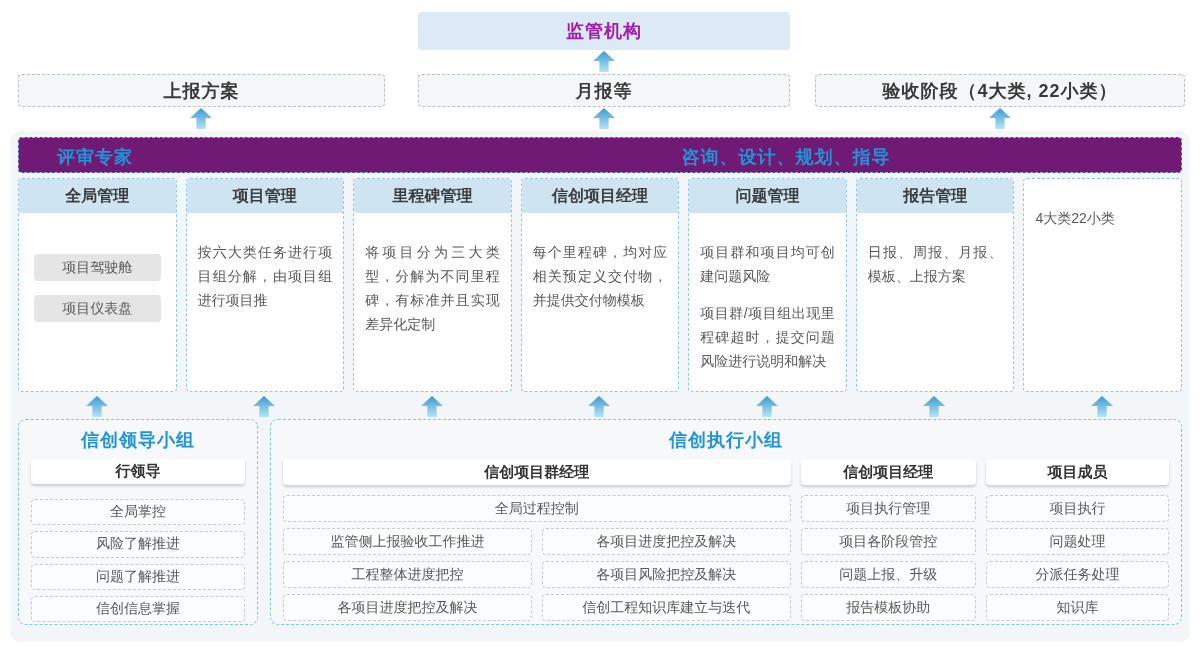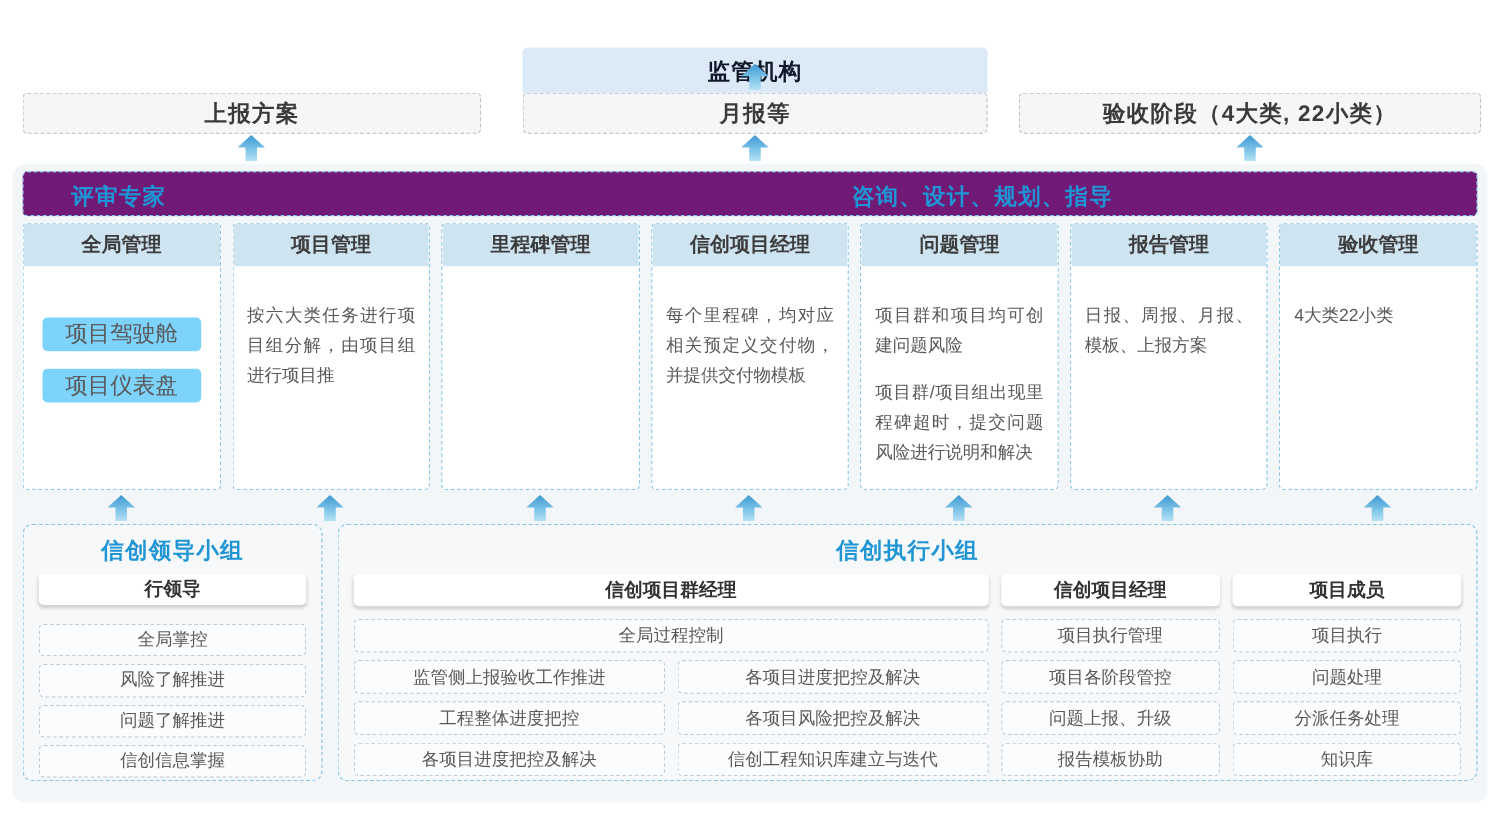--- a/index.html
+++ b/index.html
@@ -3,21 +3,21 @@
 <meta charset="utf-8">
 <style>
   * { margin:0; padding:0; box-sizing:border-box; }
   html,body { width:1200px; height:650px; background:#ffffff;
     font-family:"Liberation Sans","DejaVu Sans",sans-serif; }
   .page { position:relative; width:1200px; height:650px; overflow:hidden; }
 
   
   .regulator { position:absolute; left:418px; top:12px; width:372px; height:38px;
     background:#dce9f6; border-radius:4px; display:flex; align-items:center; justify-content:center;
-    font-size:18px; font-weight:bold; color:#0f172a; letter-spacing:1px;margin-top:26px; }
+    font-size:18px; font-weight:bold; color:#a21caf; letter-spacing:1px; }
 
   
   .report-box { position:absolute; top:74px; height:33px; background:#f5f6f7;
     border:1px dashed #b9c0c6; border-radius:4px; display:flex; align-items:center; justify-content:center;
     font-size:18px; font-weight:bold; color:#3a3a3a; letter-spacing:1px; }
 
   
   .arrow { position:absolute; width:22px; height:21px;
     background:linear-gradient(180deg,#3f98d2 0%,#7cc3e8 55%,#b7e2f5 100%);
     clip-path:polygon(50% 0,100% 48%,71% 48%,71% 100%,29% 100%,29% 48%,0 48%); }
@@ -34,22 +34,22 @@
   .expert-bar .right-t { position:absolute; left:66%; top:7px; transform:translateX(-50%); white-space:nowrap; }
 
   
   .columns { position:absolute; left:8px; top:47px; width:1164px; height:214px;
     display:grid; grid-template-columns:repeat(7,1fr); gap:9px; }
   .col { background:#ffffff; border:1px dashed #8cc9e9; border-radius:4px; overflow:hidden; }
   .col-header { height:34px; background:#cfe4f1; display:flex; align-items:center; justify-content:center;
     font-size:16px; font-weight:bold; color:#3c3c3c; }
   .col-body { padding:10px 11px; font-size:14px; color:#595959; line-height:1.72; text-align:justify;margin-top:17px; }
   .col-body p + p { margin-top:13px; }
-  .chip { height:27px; margin:14px 4px 0; background:#7dd3fc; border-radius:4px;
-    display:flex; align-items:center; justify-content:center; font-size:18px; color:#595959; }
+  .chip { height:27px; margin:14px 4px 0; background:#e5e5e5; border-radius:4px;
+    display:flex; align-items:center; justify-content:center; font-size:14px; color:#595959; }
 
   
   .group { position:absolute; top:288px; height:206px; border:1px dashed #82c4e8; border-radius:8px;
     background:rgba(255,255,255,0.25); padding:6px 12px 2px; }
   .group-title { text-align:center; margin:2px 0 7px; }
   .pill { height:26px; background:#ffffff; border-radius:4px; box-shadow:0 2px 3px rgba(0,0,0,0.18);
     display:flex; align-items:center; justify-content:center; font-size:15px; font-weight:bold; color:#333333; }
   .ditem { height:27px; border:1px dashed #c3cad1; border-radius:4px; background:rgba(255,255,255,0.5);
     display:flex; align-items:center; justify-content:center; font-size:14px; color:#595959; white-space:nowrap; }
 
@@ -95,20 +95,23 @@
         </div>
       </div>
       <div class="col">
         <div class="col-header">项目管理</div>
         <div class="col-body">
           <p>按六大类任务进行项目组分解，由项目组进行项目推</p>
         </div>
       </div>
       <div class="col">
         <div class="col-header">里程碑管理</div>
+        <div class="col-body">
+          <p>将项目分为三大类型，分解为不同里程碑，有标准并且实现差异化定制</p>
+        </div>
       </div>
       <div class="col">
         <div class="col-header">信创项目经理</div>
         <div class="col-body">
           <p>每个里程碑，均对应相关预定义交付物，并提供交付物模板</p>
         </div>
       </div>
       <div class="col">
         <div class="col-header">问题管理</div>
         <div class="col-body">
@@ -116,21 +119,20 @@
           <p>项目群/项目组出现里程碑超时，提交问题风险进行说明和解决</p>
         </div>
       </div>
       <div class="col">
         <div class="col-header">报告管理</div>
         <div class="col-body">
           <p>日报、周报、月报、模板、上报方案</p>
         </div>
       </div>
       <div class="col">
-        <div class="col-header">验收管理</div>
         <div class="col-body">
           <p>4大类22小类</p>
         </div>
       </div>
     </div>
 
     <div class="arrow" style="left:76px;top:265px;"></div>
     <div class="arrow" style="left:243px;top:265px;"></div>
     <div class="arrow" style="left:411px;top:265px;"></div>
     <div class="arrow" style="left:578px;top:265px;"></div>

